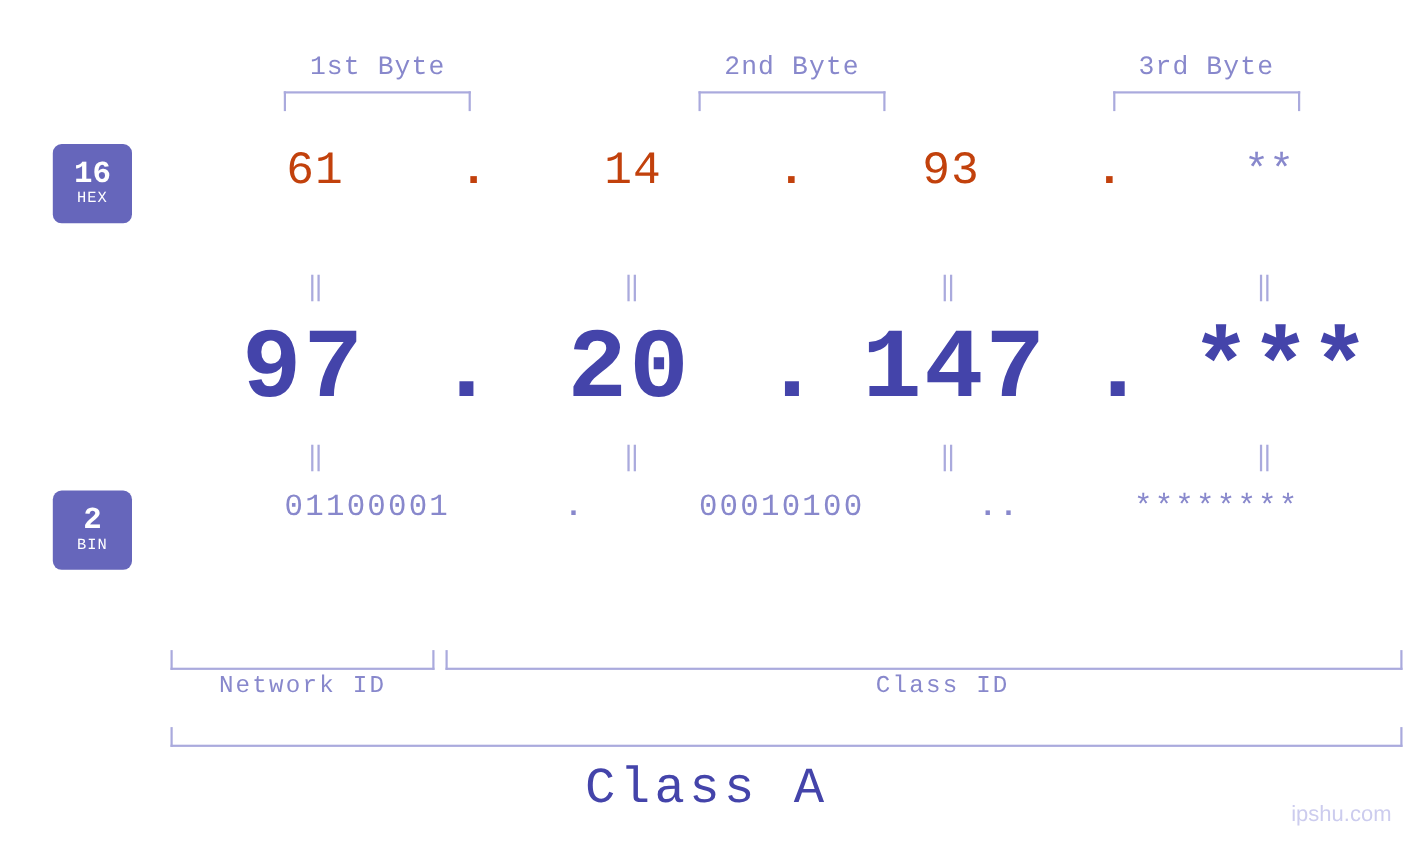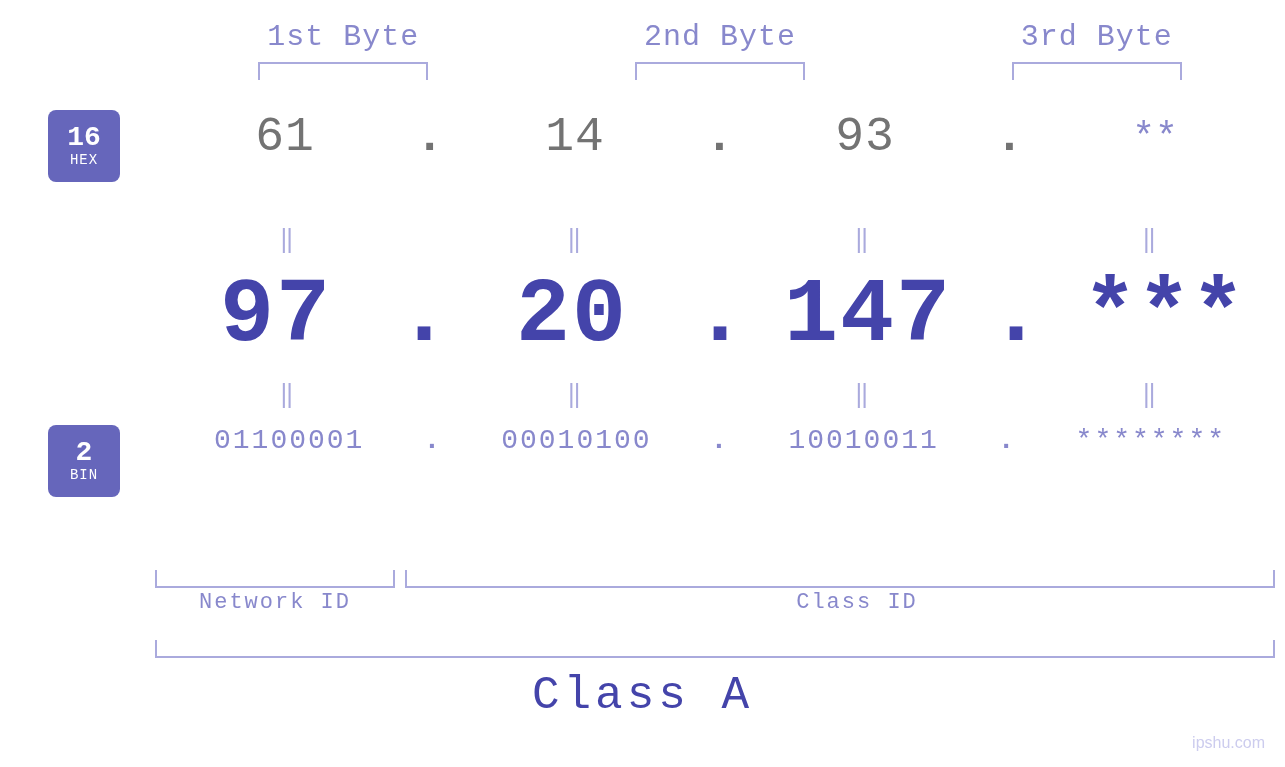--- a/index.html
+++ b/index.html
@@ -36,24 +36,25 @@
 
     .byte-col {
       flex: 1;
       display: flex;
       flex-direction: column;
       align-items: center;
     }
 
     .byte-label {
       color: #8888cc;
-      font-size: 30px;
+      font-size: 24px;
       font-weight: normal;
       letter-spacing: 1px;
       margin-bottom: 8px;
+      margin-top: 28px;
     }
 
     .bracket-top {
       width: 170px;
       height: 18px;
       border-top: 2px solid #aaaadd;
       border-left: 2px solid #aaaadd;
       border-right: 2px solid #aaaadd;
     }
 
@@ -145,22 +146,22 @@
       align-items: center;
       justify-content: center;
     }
 
     .dot-separator {
       color: #6666bb;
       font-weight: bold;
     }
 
     .hex-value {
-      color: #737373;
-      font-size: 48px;
+      color: #c2410c;
+      font-size: 42px;
       letter-spacing: 1px;
     }
 
     .dec-value {
       color: #4444aa;
       font-size: 90px;
       font-weight: bold;
       letter-spacing: 2px;
     }
 
@@ -278,21 +279,21 @@
       font-size: 46px;
       letter-spacing: 4px;
     }
 
     
     .watermark {
       position: absolute;
       bottom: 15px;
       right: 20px;
       color: #ccccee;
-      font-size: 16px;
+      font-size: 20px;
       font-family: Arial, sans-serif;
       margin-left: 36px;
     }
 
     
     .masked-value {
       color: #8888cc;
       font-size: 38px;
     }
 
@@ -404,23 +405,20 @@
     <div class="bin-row">
       <div class="row-values">
         <div class="value-cell">
           <span class="bin-value">01100001</span>
         </div>
         <span class="dot-separator bin-value">.</span>
         <div class="value-cell">
           <span class="bin-value">00010100</span>
         </div>
         <span class="dot-separator bin-value">.</span>
-        <div class="value-cell">
-          <span class="bin-value">10010011</span>
-        </div>
         <span class="dot-separator bin-value">.</span>
         <div class="value-cell">
           <span class="masked-bin">********</span>
         </div>
       </div>
     </div>
 
     <div class="bottom-bracket-area">
       <div class="network-bracket"></div>
       <div class="host-bracket"></div>

